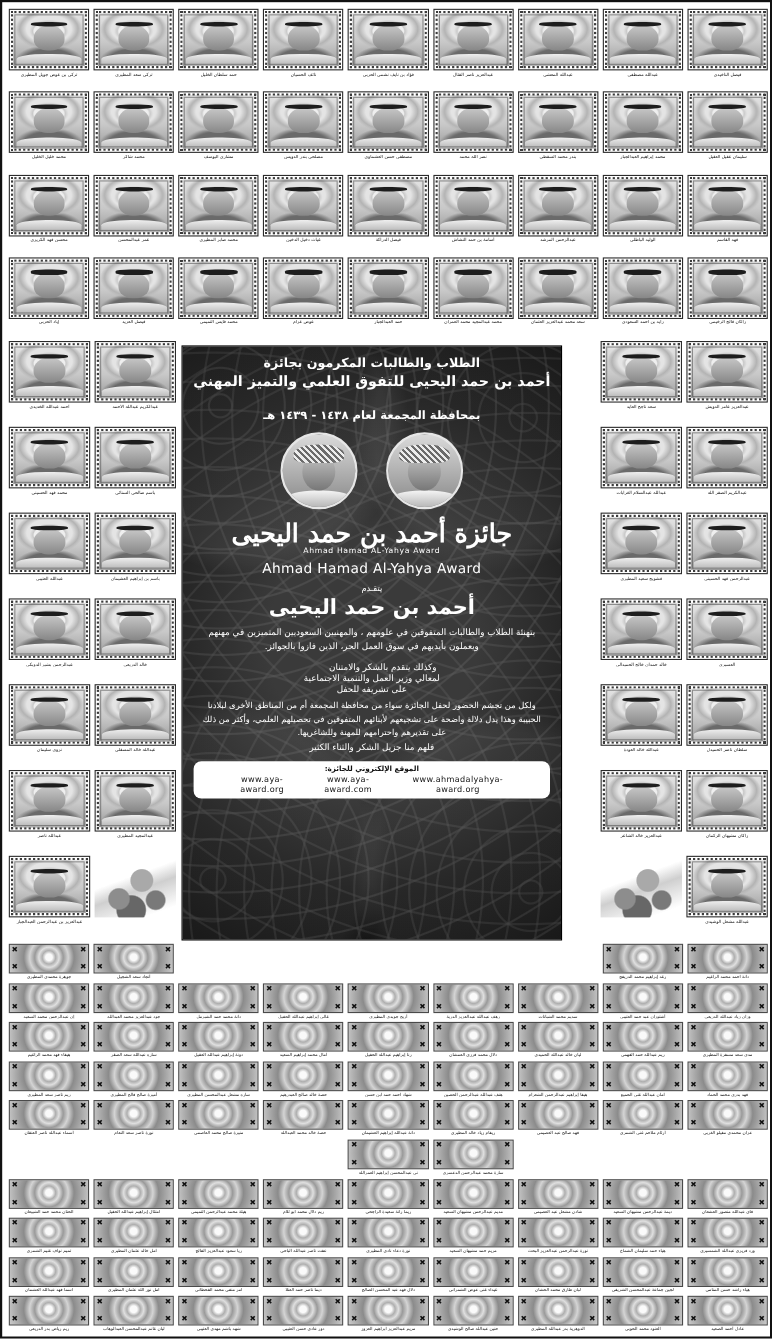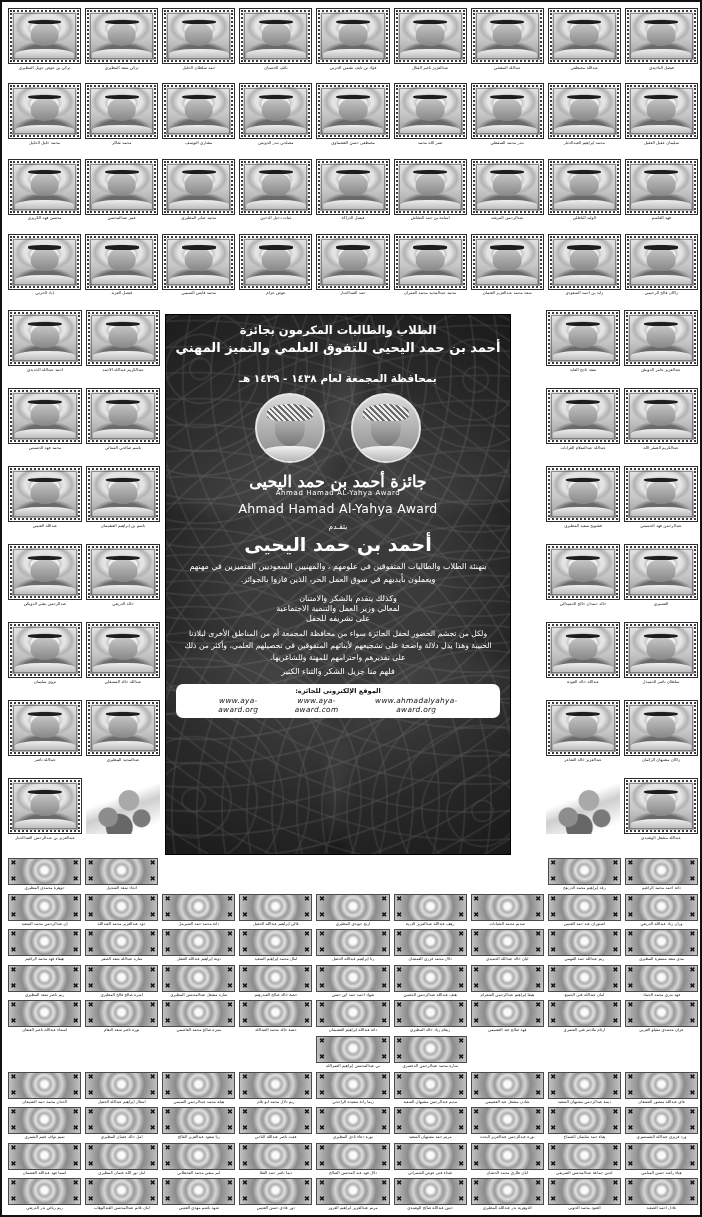--- a/index.html
+++ b/index.html
@@ -136,41 +136,41 @@
     position:absolute; left:50%; top:14%; width:70%; height:26%;
     transform:translateX(-50%); border-radius:50% 50% 30% 30%;
     background:repeating-linear-gradient(45deg,#efece7 0 2px,#6f6b65 2px 4px);
   }
   .round-photo .rs{
     position:absolute; left:50%; bottom:-4%; width:92%; height:26%;
     transform:translateX(-50%); border-radius:45% 45% 0 0;
     background:linear-gradient(#f6f4f0,#b0aaa2);
   }
 
-  .logo-ar{ font-size:16px; font-weight:bold; margin-top:9px; font-family:"DejaVu Serif","Liberation Serif",serif; }
+  .logo-ar{ font-size:23px; font-weight:bold; margin-top:9px; font-family:"DejaVu Serif","Liberation Serif",serif; }
   .logo-en-small{ font-size:7px; letter-spacing:.6px; margin-top:-2px; direction:ltr;}
   .logo-en{ font-size:12.5px; margin-top:4px; letter-spacing:.3px; direction:ltr;}
 
   .p-pres{ font-size:7.5px; margin-top:6px; }
   .p-name{ font-size:19px; font-weight:bold; margin-top:2px; }
   .p-body{ font-size:8px; line-height:1.6; margin:6px 16px 0; }
   .p-sub{ font-size:8px; margin-top:7px;padding-left:20px; }
   .p-sub2{ font-size:8px; margin-top:1px; }
   .p-name2{ font-size:16.5px; font-weight:bold; margin-top:3px; }
   .p-onhonor{ font-size:8px; margin-top:1px; }
   .p-body2{ font-size:7.6px; line-height:1.62; margin:5px 14px 0; }
   .p-thanks{ font-size:8px; margin-top:3px; }
 
   .url-bar{
     margin:8px 10px 0; background:#fff; color:#111;
     border-radius:7px; padding:3px 24px 4px;
   }
   .url-label{ font-size:6.6px; font-weight:bold; }
   .url-row{ display:flex; justify-content:space-around; direction:ltr; margin-top:1px;}
-  .url-row span{ font-size:7.4px; letter-spacing:.3px;font-style:italic; }
+  .url-row span{ font-size:7.4px; letter-spacing:.3px; }
 
   
   #bottom-grid{
     position:absolute; left:6px; top:856px; width:690px; height:356px;
     display:grid; grid-template-columns:repeat(9,1fr); grid-template-rows:repeat(10,1fr);
     column-gap:4px; row-gap:0px;
   }
   .ph-frame{
     width:100%; height:27px; position:relative; overflow:hidden;
     border:1px solid #4a4a4a;

